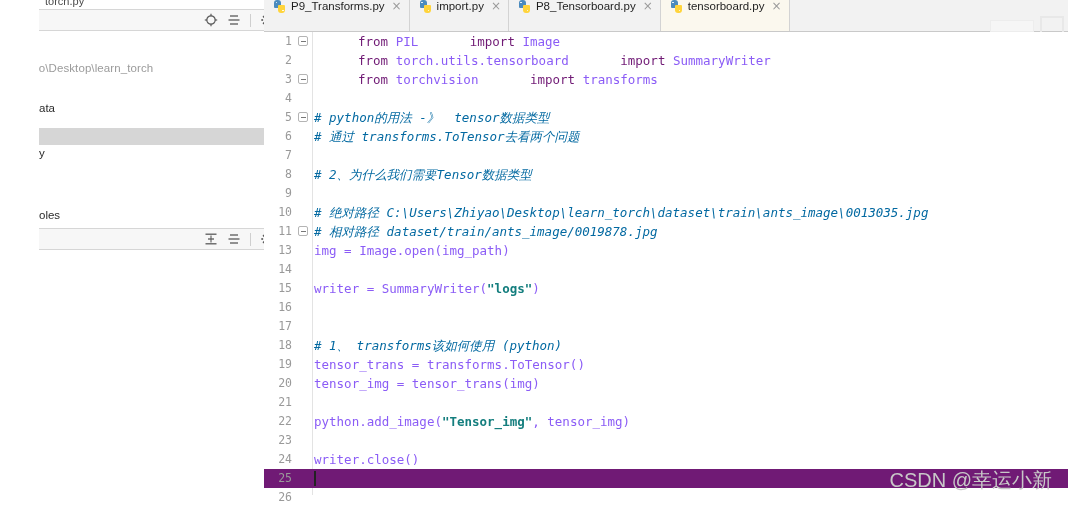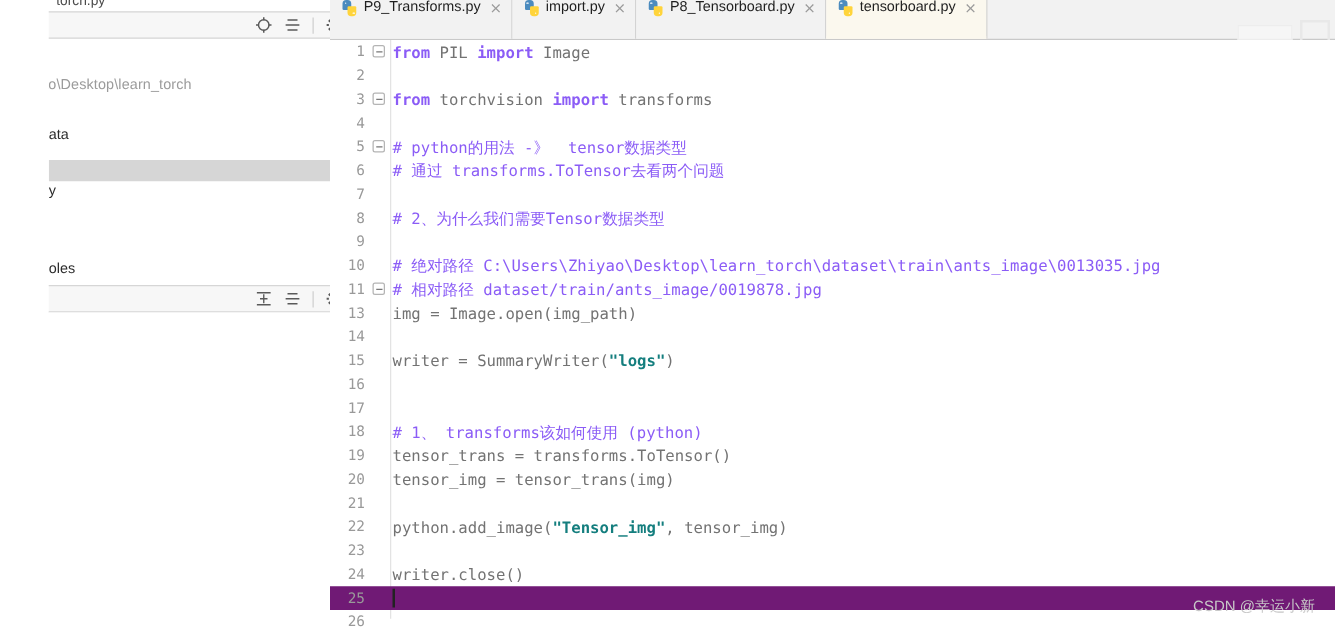--- a/index.html
+++ b/index.html
@@ -338,30 +338,30 @@
   .caret {
     position: absolute;
     left: 50px;
     top: 2px;
     width: 1.5px;
     height: 15px;
     background: #222222;
   }
 
   
-  .kw      { color: #8b5cf6; font-weight: bold; }
+  .kw      { color: #701a75; font-weight: normal; padding-left: 44px; }
   .str     { color: #147e7e; font-weight: bold; }
-  .cmt     { color: #8b5cf6; }
-  .plain   { color: #737373; }
+  .cmt     { color: #0369a1; font-style: italic; }
+  .plain   { color: #8b5cf6; }
 
   .watermark {
     position: absolute;
     right: 16px;
     bottom: 14px;
-    font-size: 12px;
+    font-size: 20px;
     color: #c8c8c8;
     font-family: "Liberation Sans", sans-serif;
     white-space: nowrap;
   }
 </style>
 </head>
 <body>
 
 <div id="app">
 
@@ -515,21 +515,21 @@
         <div class="g-box"></div>
       </div>
     </div>
 
     <div class="code-area">
       <div class="gutter-bg"></div>
       <div class="fold-strip"></div>
       <div class="indent-guide"></div>
       <div id="code-lines">
           <div class="code-line"><span class="lnum">1</span><span class="fold"></span><span class="ltext"><span class="kw">from</span><span class="plain"> PIL </span><span class="kw">import</span><span class="plain"> Image</span></span></div>
-          <div class="code-line"><span class="lnum">2</span></div>
+          <div class="code-line"><span class="lnum">2</span><span class="ltext"><span class="kw">from</span><span class="plain"> torch.utils.tensorboard </span><span class="kw">import</span><span class="plain"> SummaryWriter</span></span></div>
           <div class="code-line"><span class="lnum">3</span><span class="fold"></span><span class="ltext"><span class="kw">from</span><span class="plain"> torchvision </span><span class="kw">import</span><span class="plain"> transforms</span></span></div>
           <div class="code-line"><span class="lnum">4</span><span class="ltext"></span></div>
           <div class="code-line"><span class="lnum">5</span><span class="fold"></span><span class="ltext"><span class="cmt"># python的用法 -》  tensor数据类型</span></span></div>
           <div class="code-line"><span class="lnum">6</span><span class="ltext"><span class="cmt"># 通过 transforms.ToTensor去看两个问题</span></span></div>
           <div class="code-line"><span class="lnum">7</span><span class="ltext"></span></div>
           <div class="code-line"><span class="lnum">8</span><span class="ltext"><span class="cmt"># 2、为什么我们需要Tensor数据类型</span></span></div>
           <div class="code-line"><span class="lnum">9</span><span class="ltext"></span></div>
           <div class="code-line"><span class="lnum">10</span><span class="ltext"><span class="cmt"># 绝对路径 C:\Users\Zhiyao\Desktop\learn_torch\dataset\train\ants_image\0013035.jpg</span></span></div>
           <div class="code-line"><span class="lnum">11</span><span class="fold"></span><span class="ltext"><span class="cmt"># 相对路径 dataset/train/ants_image/0019878.jpg</span></span></div>
           <div class="code-line"><span class="lnum">13</span><span class="ltext"><span class="plain">img = Image.open(img_path)</span></span></div>

